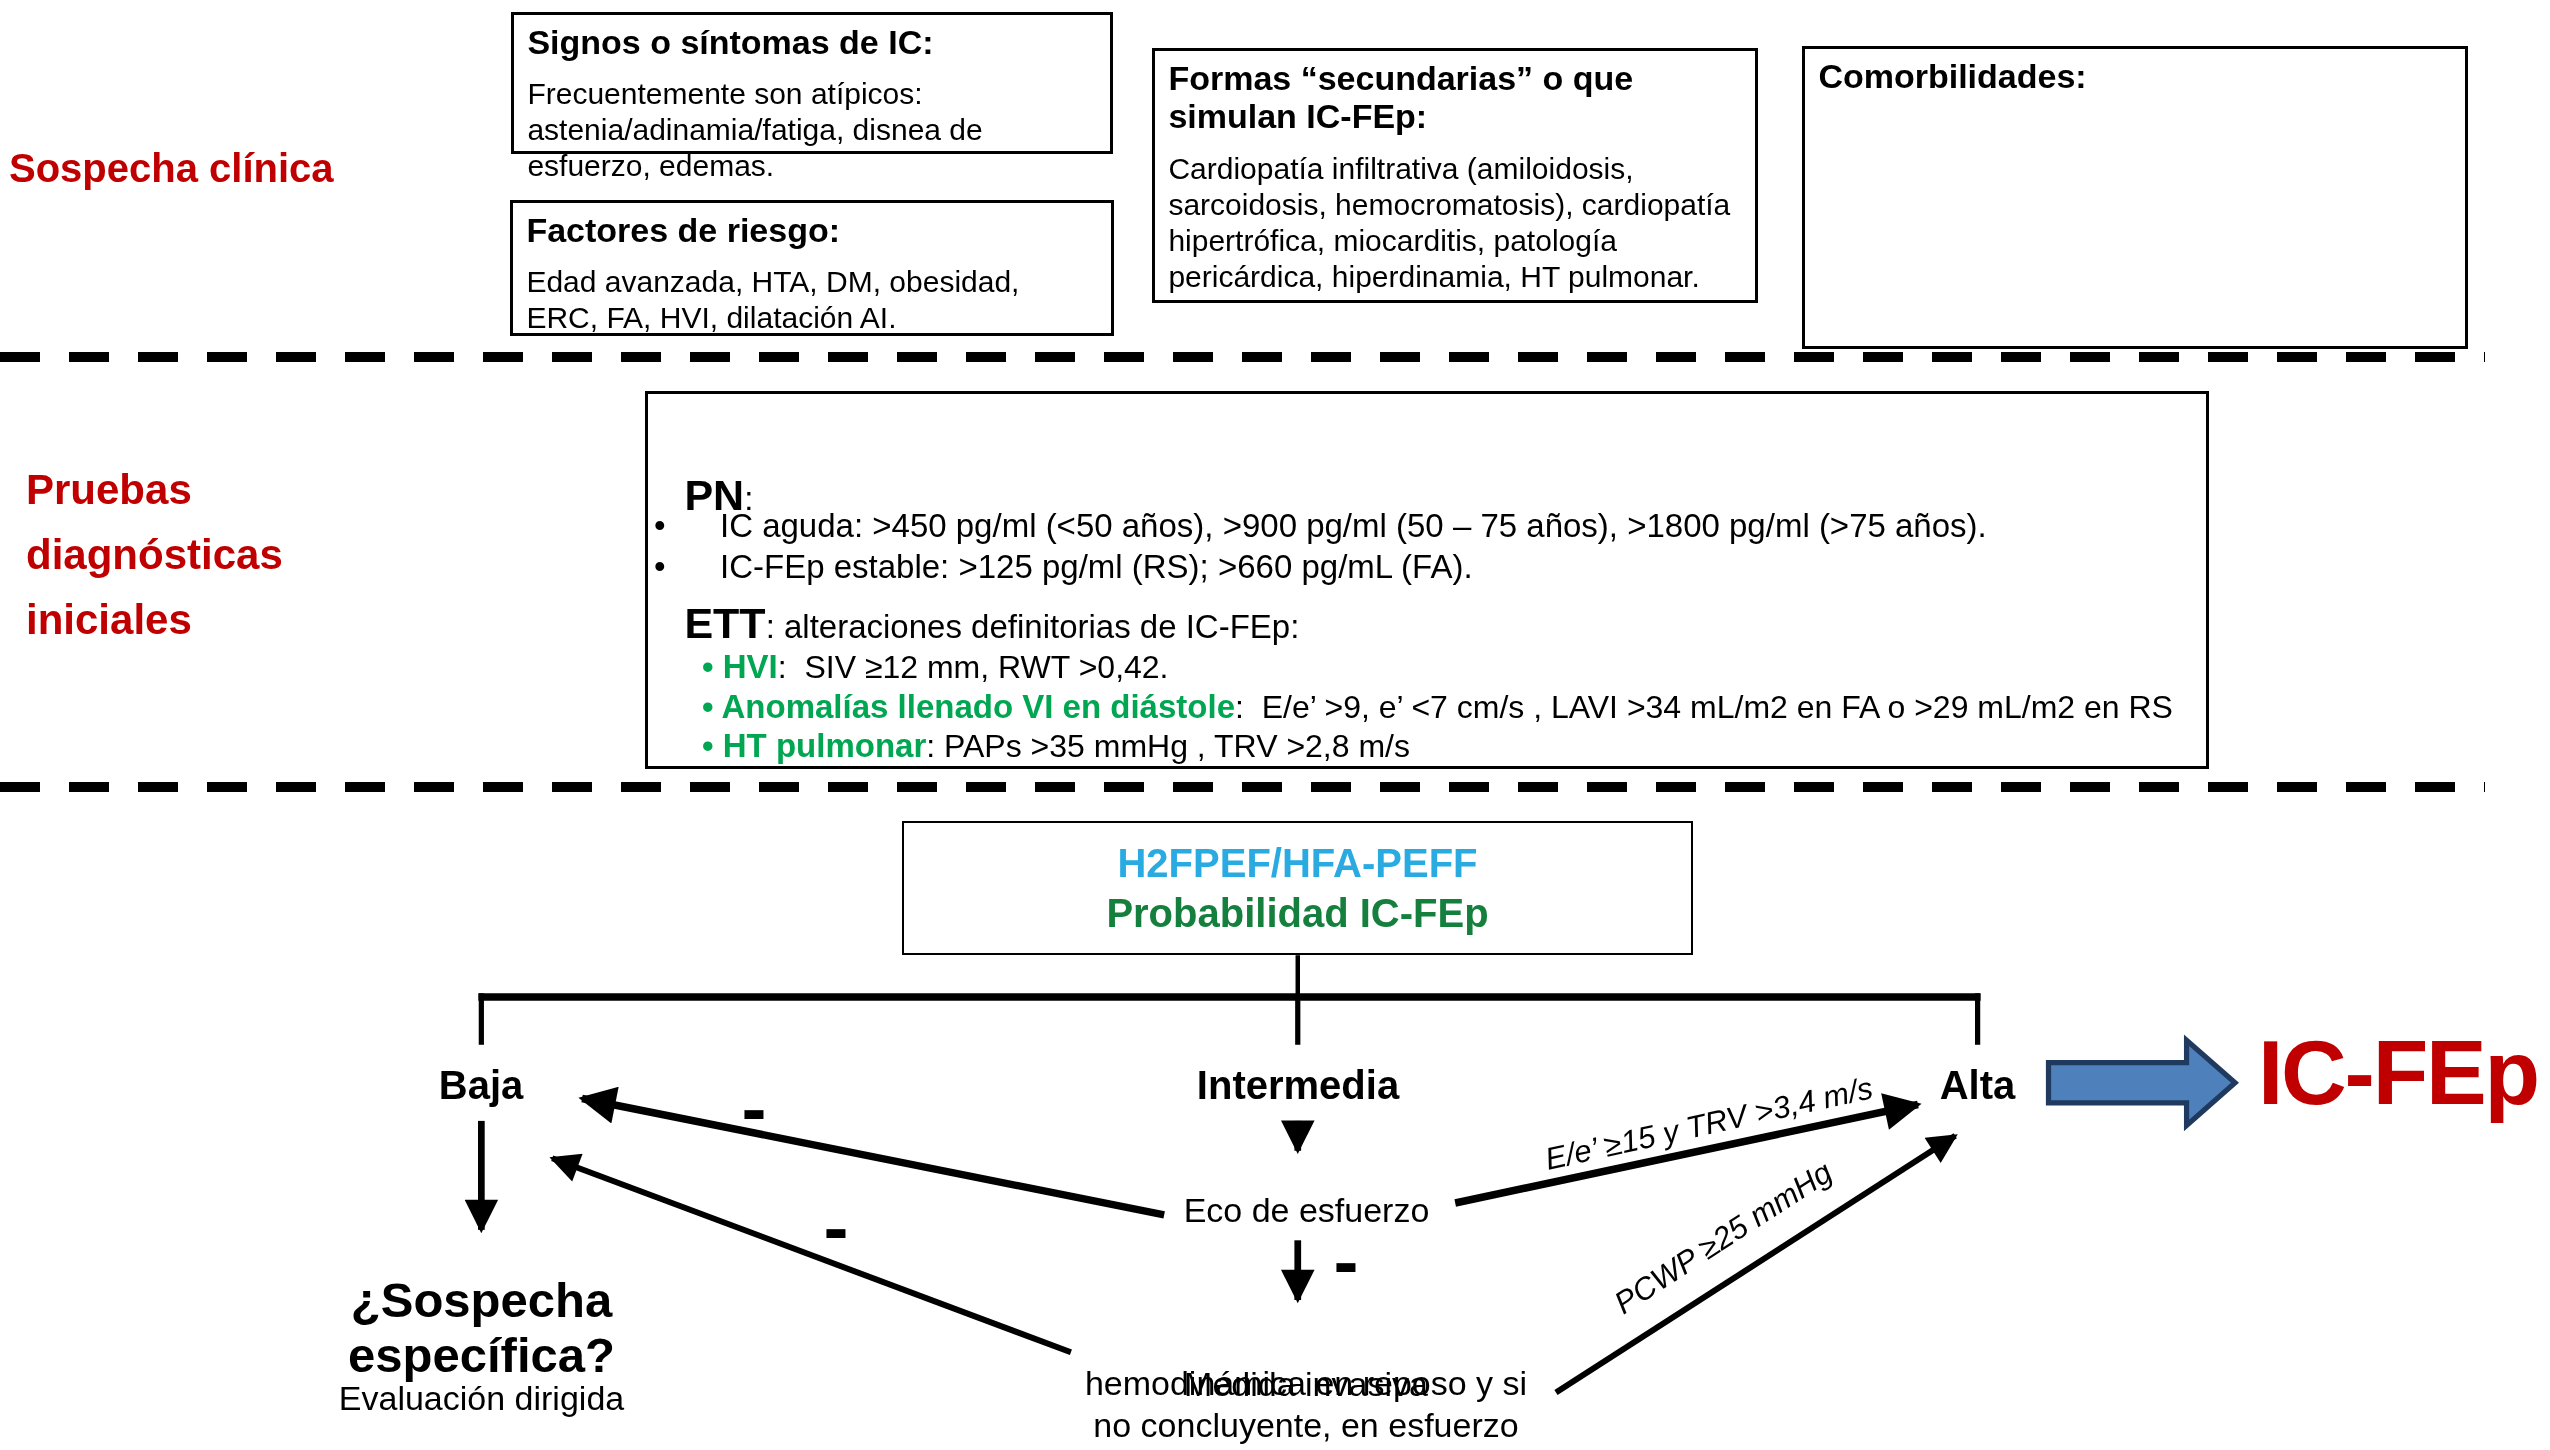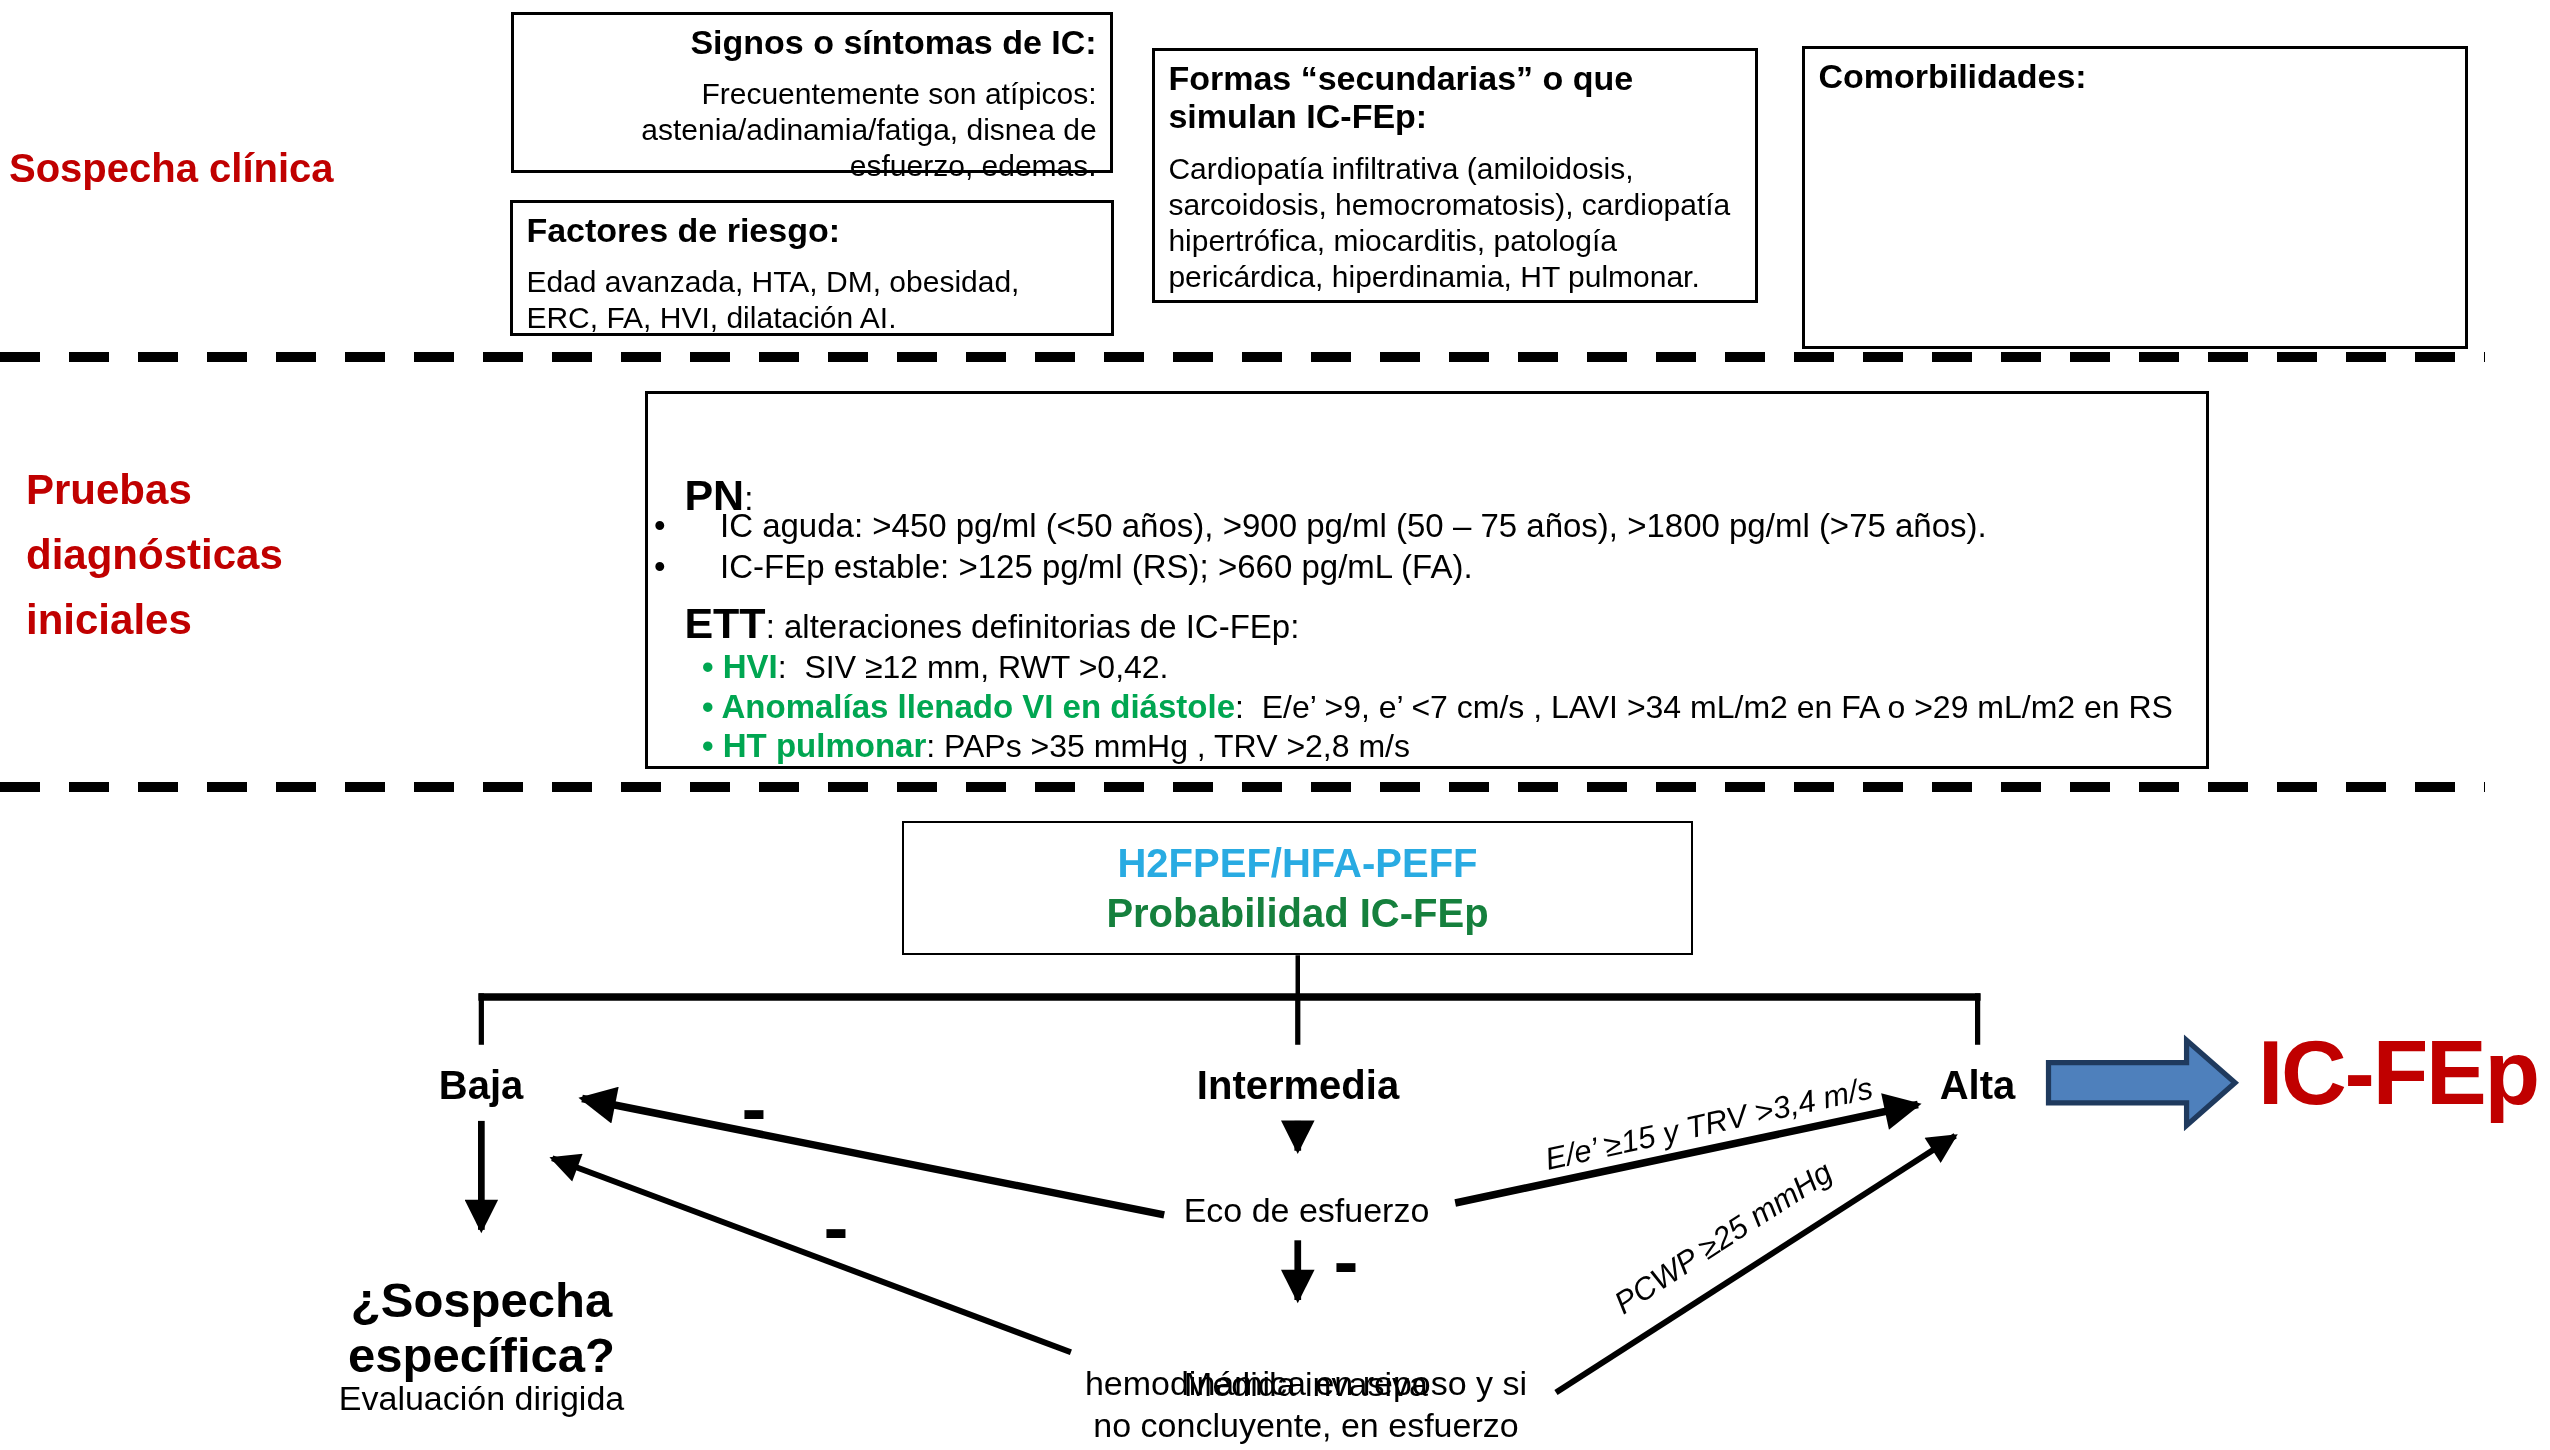--- a/index.html
+++ b/index.html
@@ -12,21 +12,21 @@
   #sospecha-label{left:9px;top:146px;font-size:40px;width:463px;}
   #pruebas-label{left:26px;top:457px;font-size:42px;line-height:1.55;white-space:pre-line;width:388px;}
   
   .dashed{position:absolute;left:0;width:2485px;height:9.7px;
     background:repeating-linear-gradient(90deg,#000 0 40px,transparent 40px 69px);}
   #dash1{top:352px;} #dash2{top:782px;}
   
   .box{position:absolute;border:3px solid #000;background:#fff;padding:7.5px 13.4px;box-sizing:border-box;}
   .box-title{font-weight:bold;font-size:34px;line-height:1.14;}
   .box-body{font-size:30px;line-height:1.2;margin-top:15px;}
-  #box-signos{left:511px;top:12px;width:602px;height:161px;text-align:right;}
+  #box-signos{left:511px;top:12px;width:602px;height:142px;}
   #box-factores{left:510px;top:200px;width:604px;height:136px;}
   #box-formas{left:1152px;top:48px;width:606px;height:255px;}
   #box-comorbilidades{left:1802px;top:46px;width:666px;height:303px;}
   
   #box-pruebas{left:645px;top:391px;width:1564px;height:378px;border:3px solid #000;position:absolute;background:#fff;box-sizing:border-box;}
   .mb-line{position:absolute;white-space:pre;}
   .mb-big{font-size:43px;font-weight:bold;}
   .mb-body{font-size:33px;}
   .mb-bullet-dot{position:absolute;font-size:33px;}
   .mb-bullet-text{position:absolute;font-size:33px;white-space:pre;}

